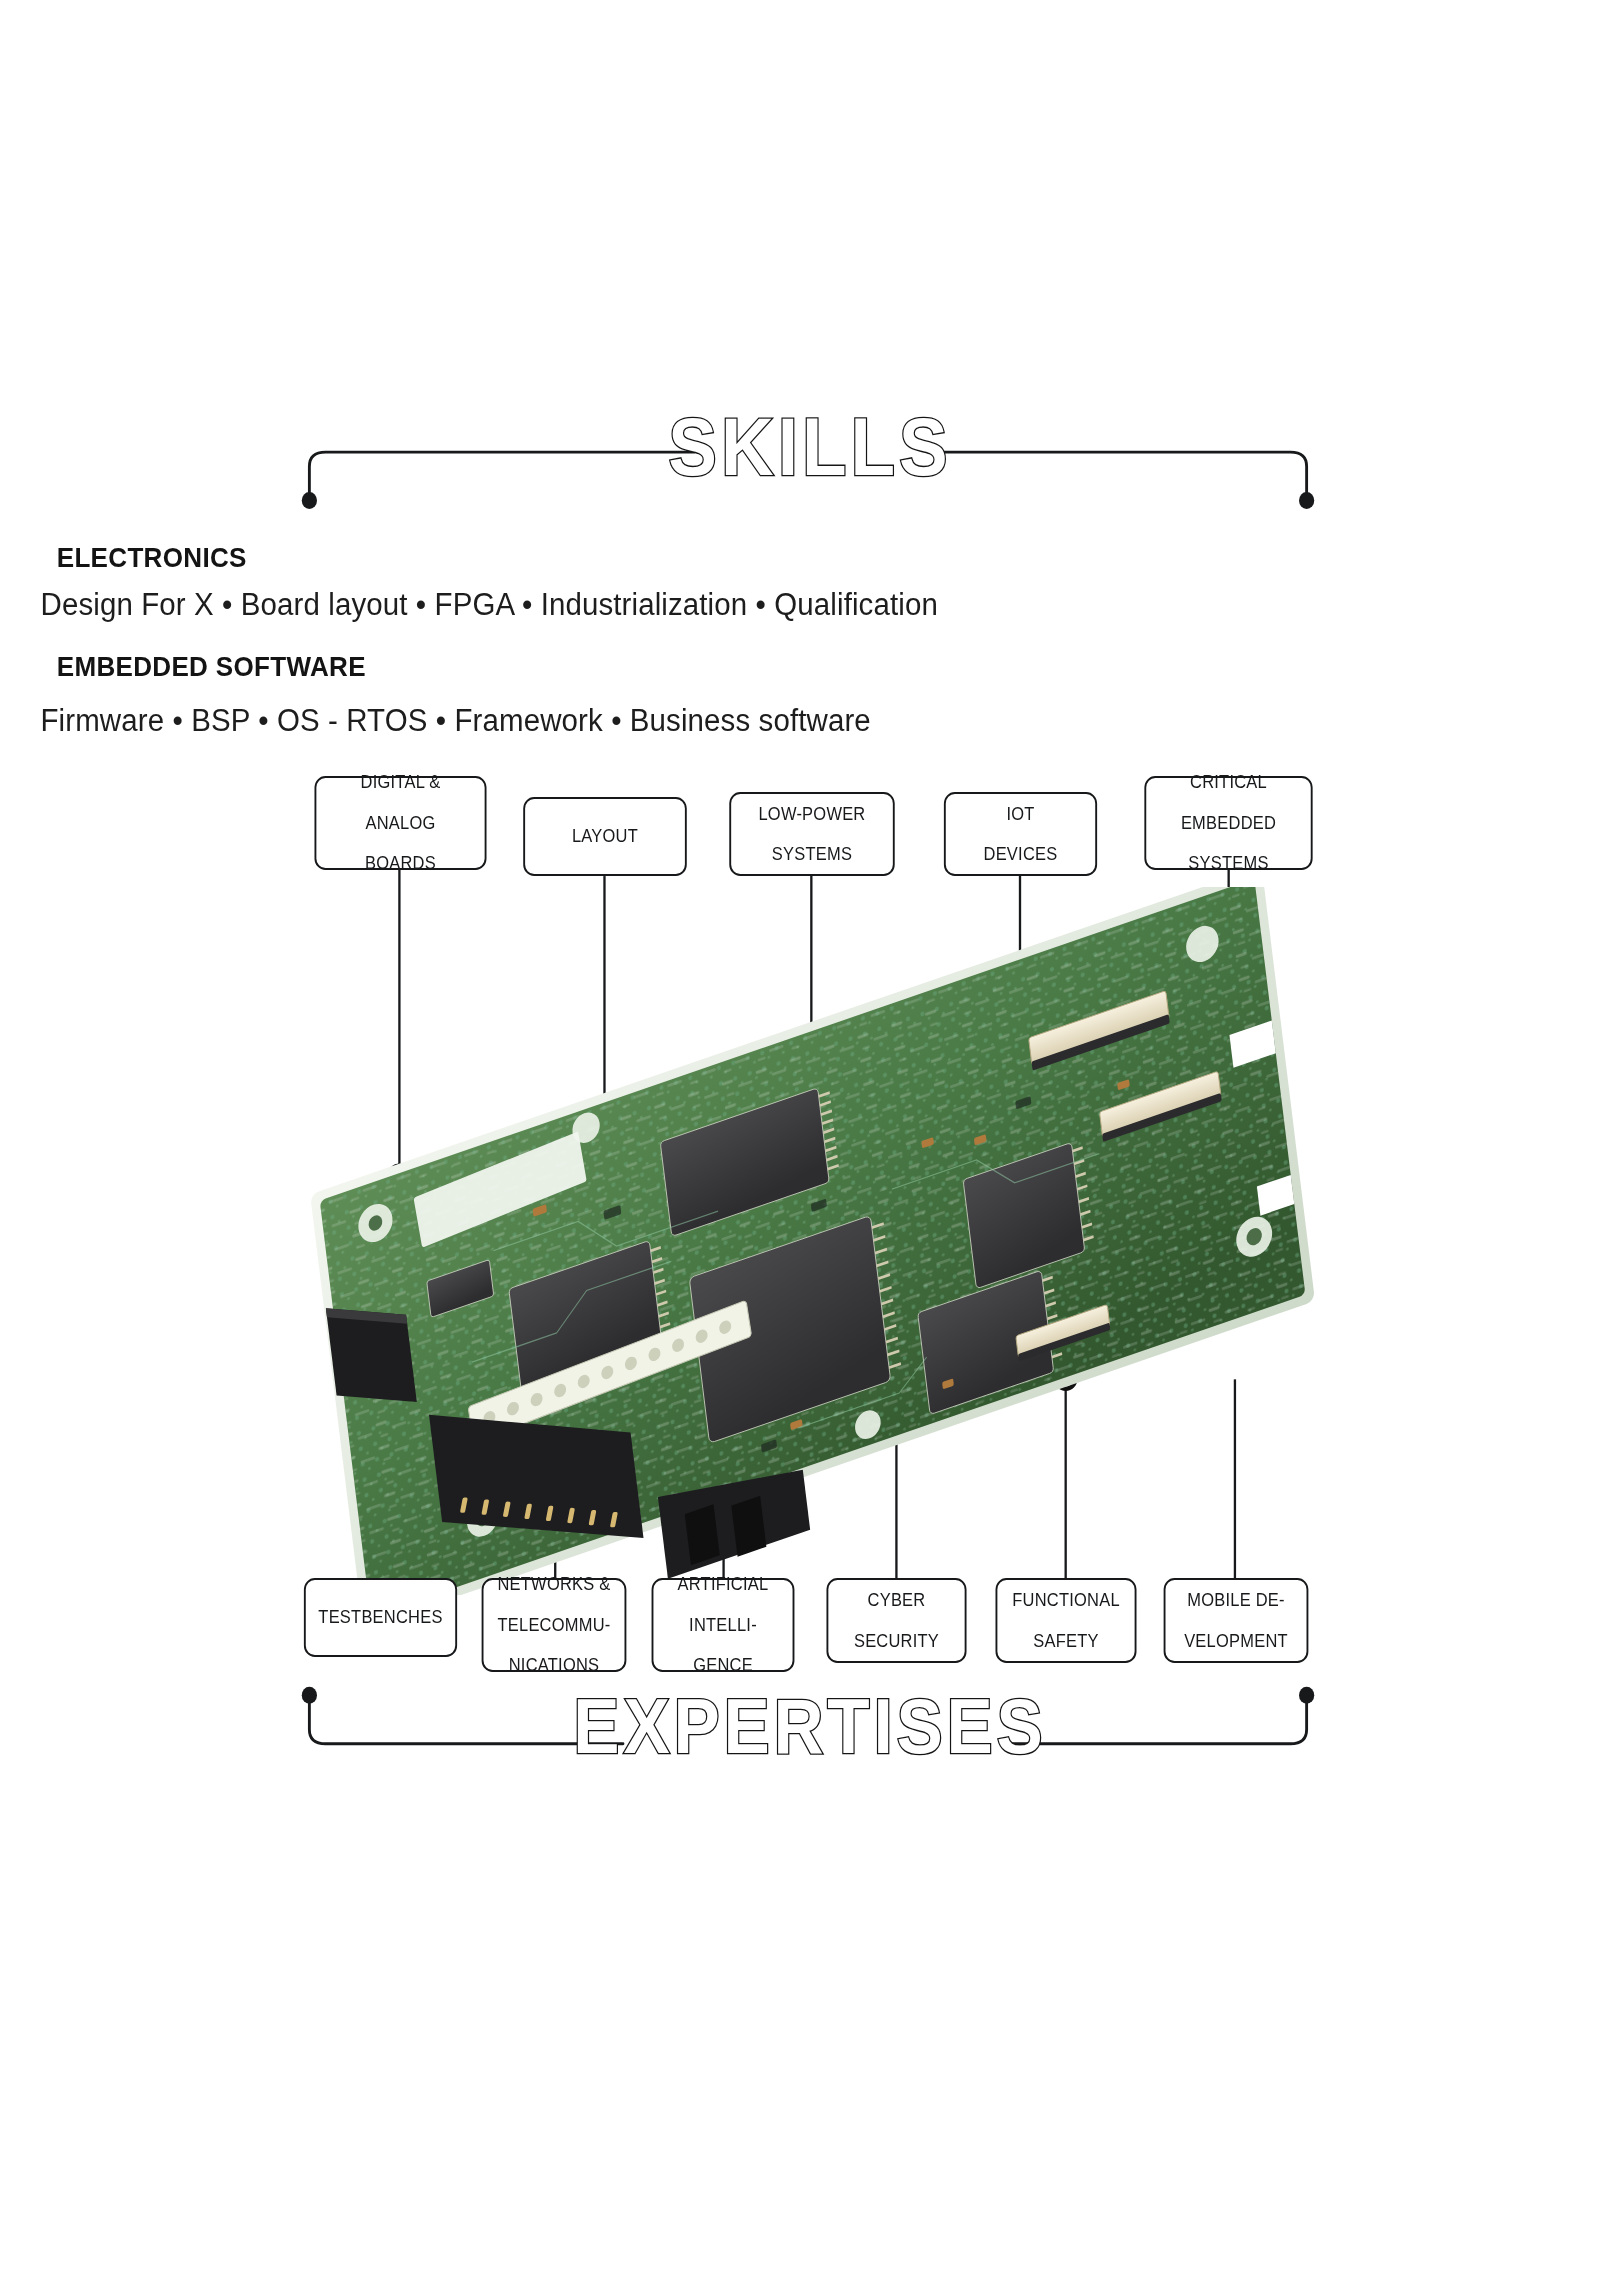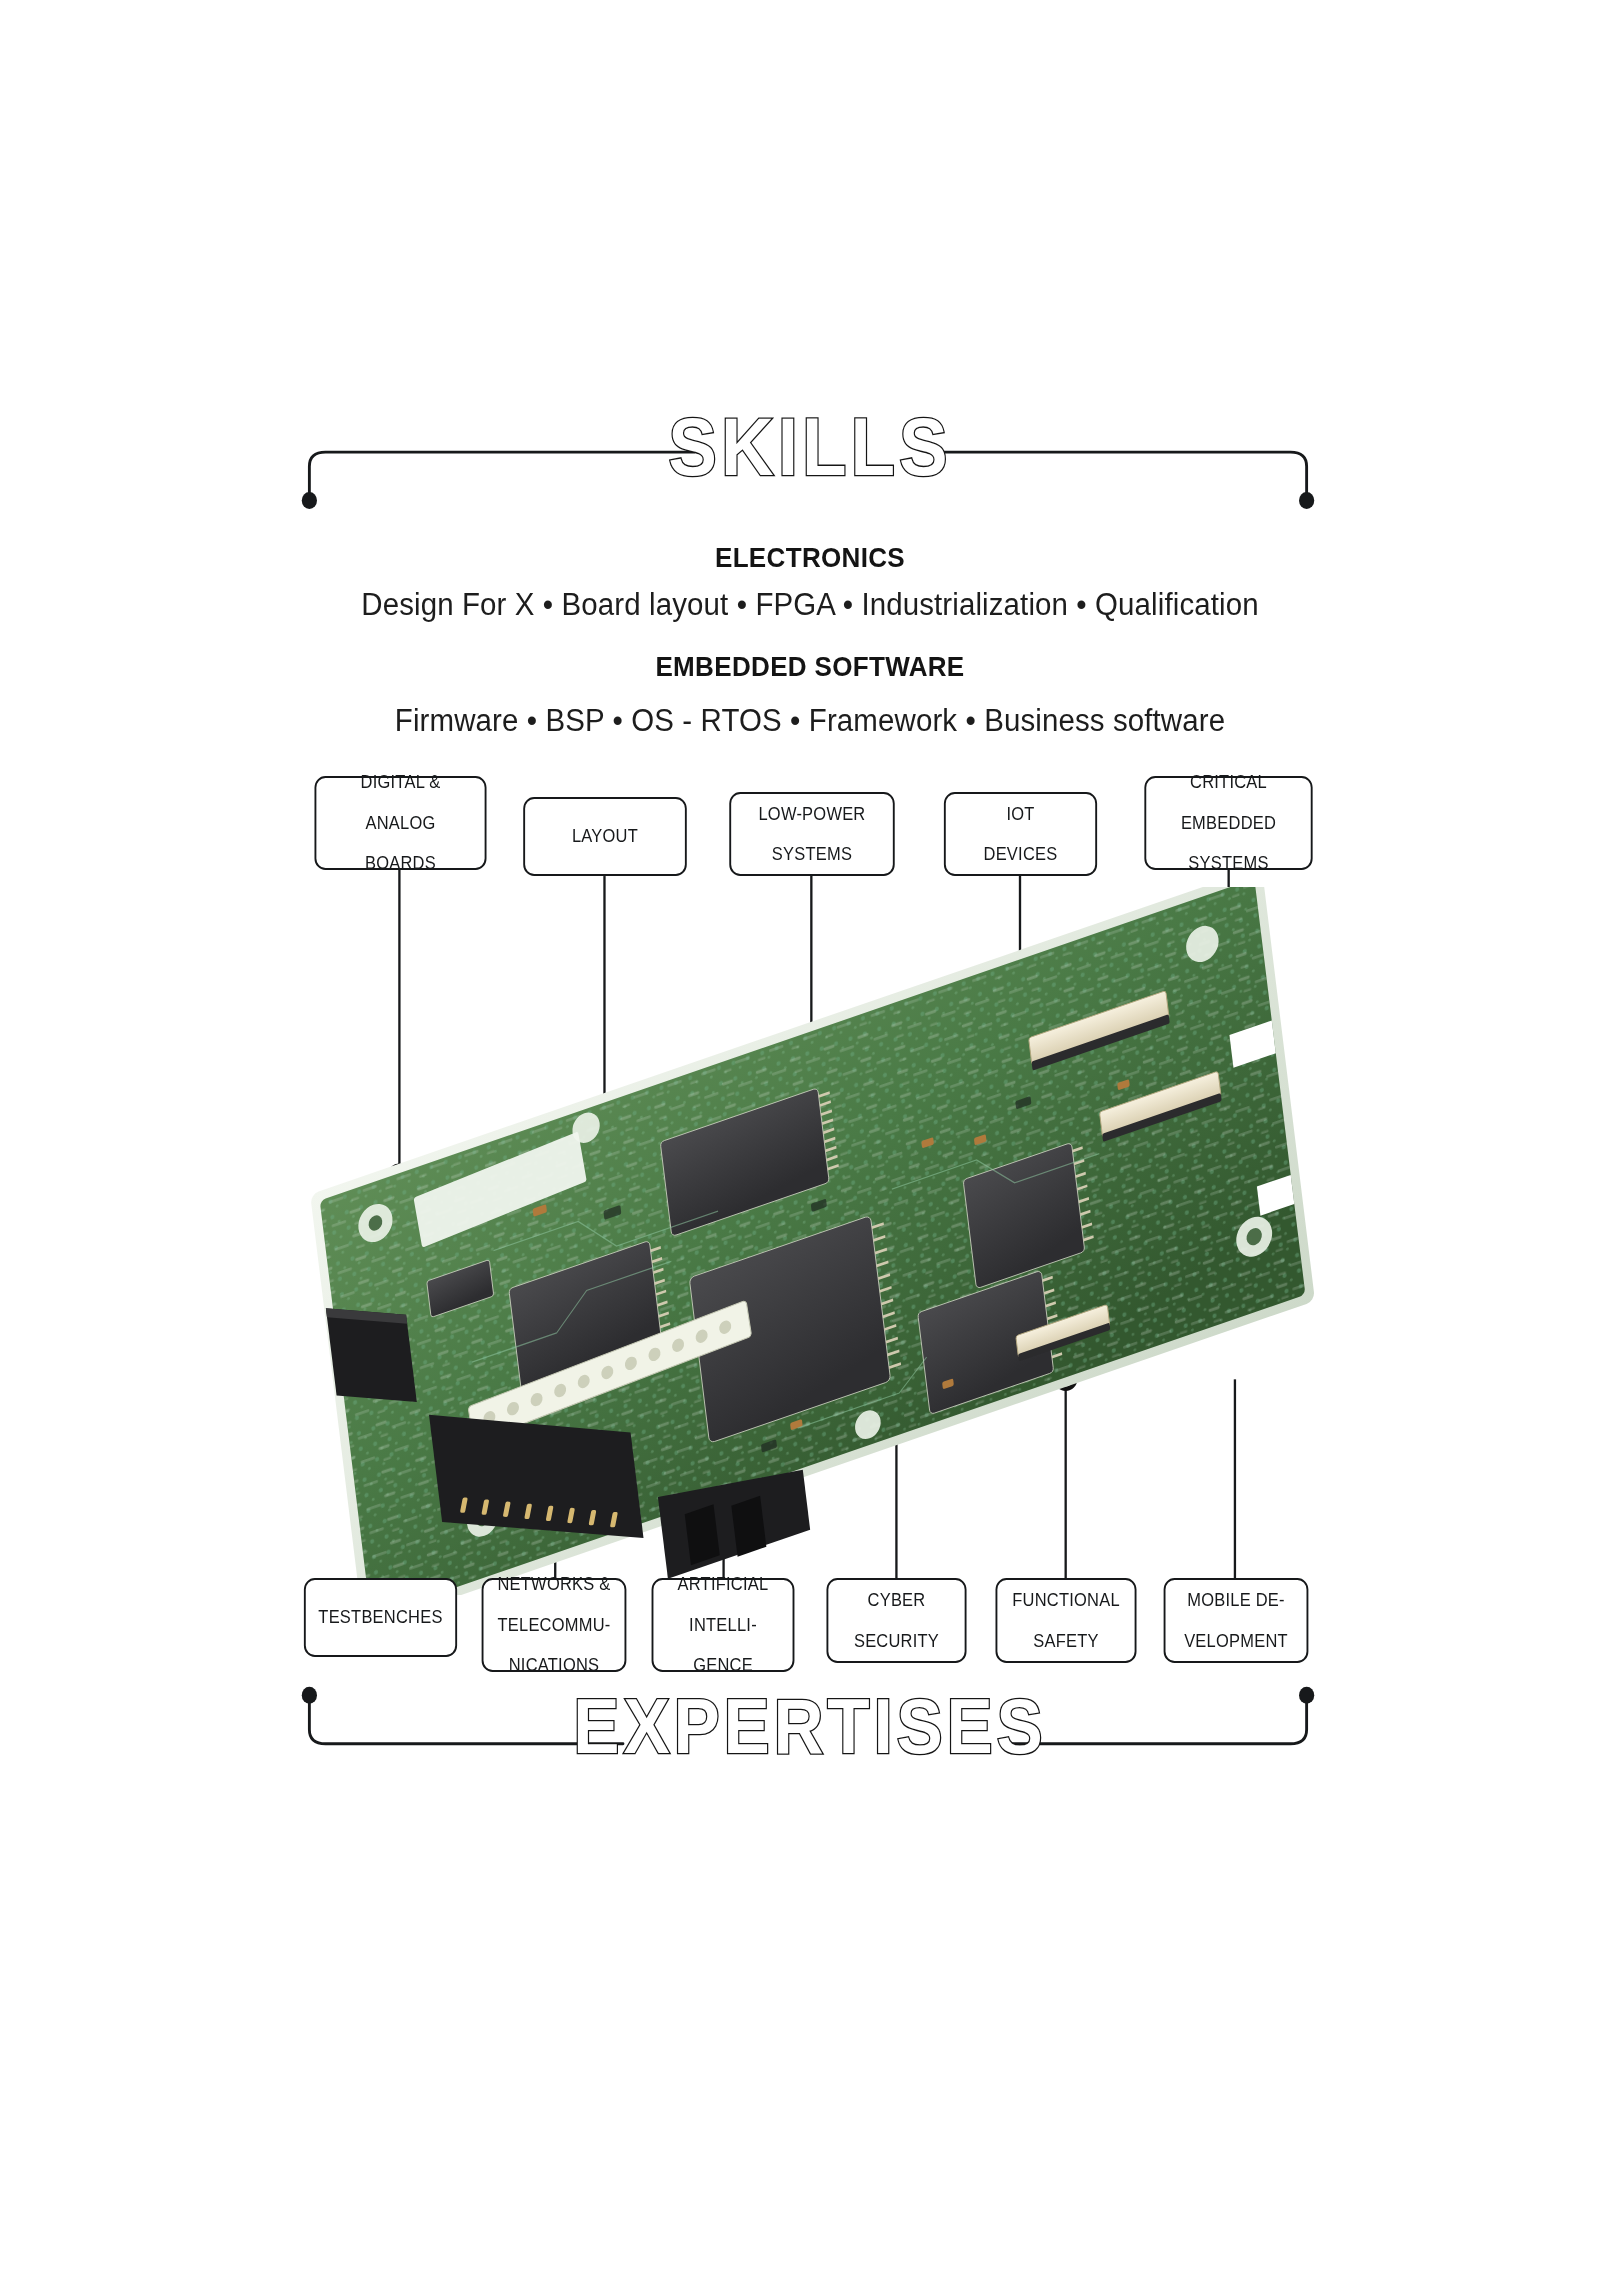--- a/index.html
+++ b/index.html
@@ -20,21 +20,21 @@
     white-space:nowrap;
   }
   #skills-title{left:0;right:0;top:407px;font-size:81px;line-height:1;}
   #expertises-title{left:0;right:0;top:1688px;font-size:77px;line-height:1;}
 
   
   .bracket{position:absolute;}
   .bracket svg{display:block;overflow:visible;}
 
   
-  .skill-group{position:absolute;left:0;right:0;text-align:center;}
+  .skill-group{position:absolute;left:0;right:0;text-align:left;}
   .skill-head{
     font-weight:700;font-size:28px;letter-spacing:.012em;
     transform:scaleX(.93);color:#141414;
   }
   .skill-list{
     font-weight:400;font-size:31px;letter-spacing:.004em;
     transform:scaleX(.95);color:#1d1d1d;white-space:nowrap;
   }
   #electronics-group{top:542px;}
   #electronics-group .skill-list{margin-top:12.5px;}

